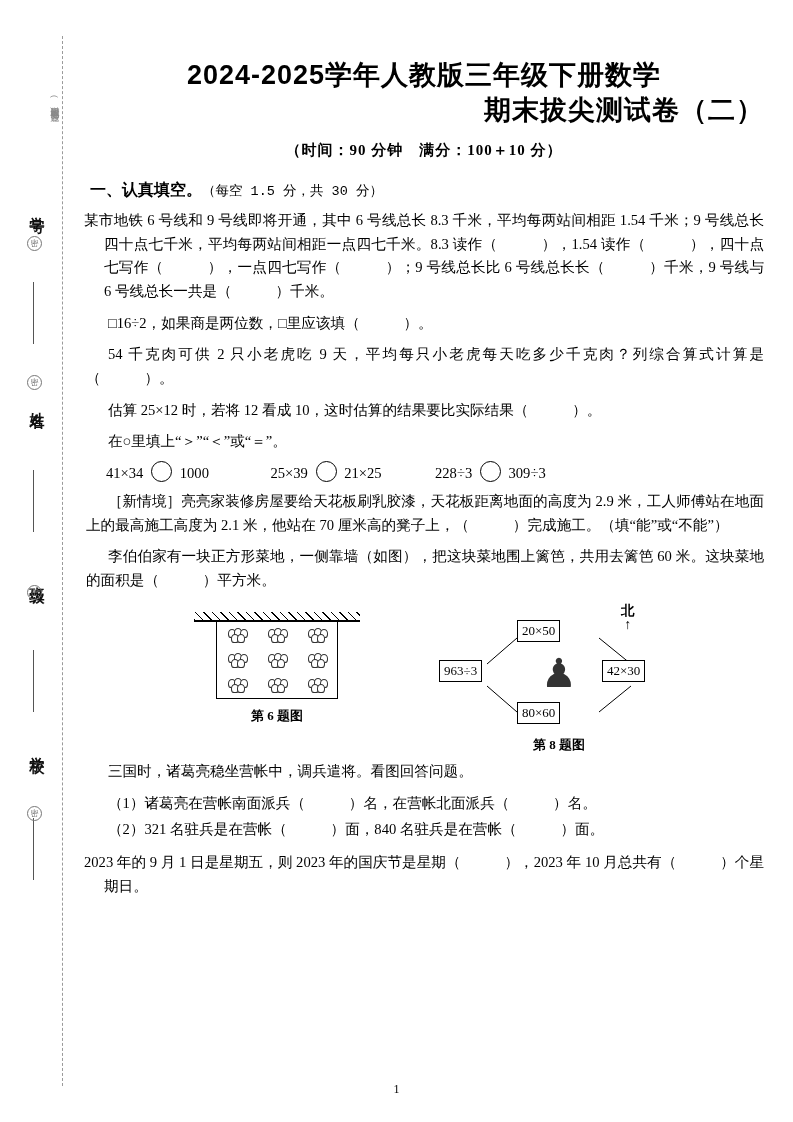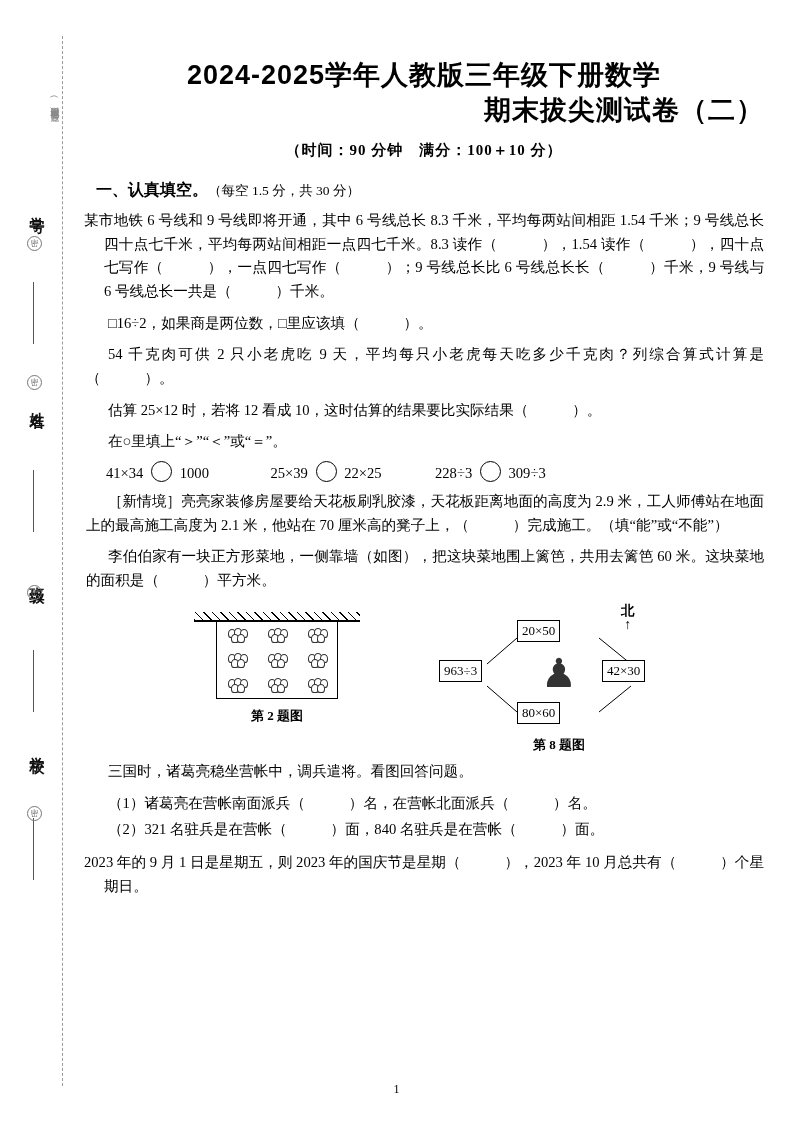--- a/index.html
+++ b/index.html
@@ -109,21 +109,22 @@
     font-size: 15px;
     font-weight: bold;
     margin-top: 14px;
     letter-spacing: 1px;
   }
 
   .section-head {
     font-size: 16px;
     font-weight: bold;
     margin-top: 20px;
-    margin-left: 12px;
+    margin-left: 6px;
+    font-family: Liberation Mono, monospace;
   }
   .section-head .small {
     font-size: 13.5px;
     font-weight: normal;
   }
 
   .q {
     font-size: 14.6px;
     line-height: 1.62;
     margin-top: 8px;
@@ -318,21 +319,21 @@
 
   <div class="cmp-row">
     <div>
       <span>41×34</span>
       <span class="circ-lg"></span>
       <span>1000</span>
     </div>
     <div>
       <span>25×39</span>
       <span class="circ-lg"></span>
-      <span>22×25</span>
+      <span>21×25</span>
     </div>
     <div>
       <span>228÷3</span>
       <span class="circ-lg"></span>
       <span>309÷3</span>
     </div>
   </div>
 
   <div class="q indent">［新情境］亮亮家装修房屋要给天花板刷乳胶漆，天花板距离地面的高度为 2.9 米，工人师傅站在地面上的最高施工高度为 2.1 米，他站在 70 厘米高的凳子上，（　　　）完成施工。（填“能”或“不能”）</div>
 
@@ -400,21 +401,21 @@
             <span class="e"></span>
           </div>
         <div class="veg">
             <span class="a"></span>
             <span class="b"></span>
             <span class="c"></span>
             <span class="d"></span>
             <span class="e"></span>
           </div>
       </div>
-      <div class="figcap">第 2 题图</div>
+      <div class="figcap">第 6 题图</div>
     </div>
 
     <div class="fig8">
       <div class="compass">
         <span>北</span>
         <span class="arrow">↑</span>
       </div>
       <div class="diamond">
         <svg width="240" height="108" style="position:absolute;left:0;top:0">
           <line x1="78" y1="18" x2="48" y2="44" stroke="#000" stroke-width="1"></line>

